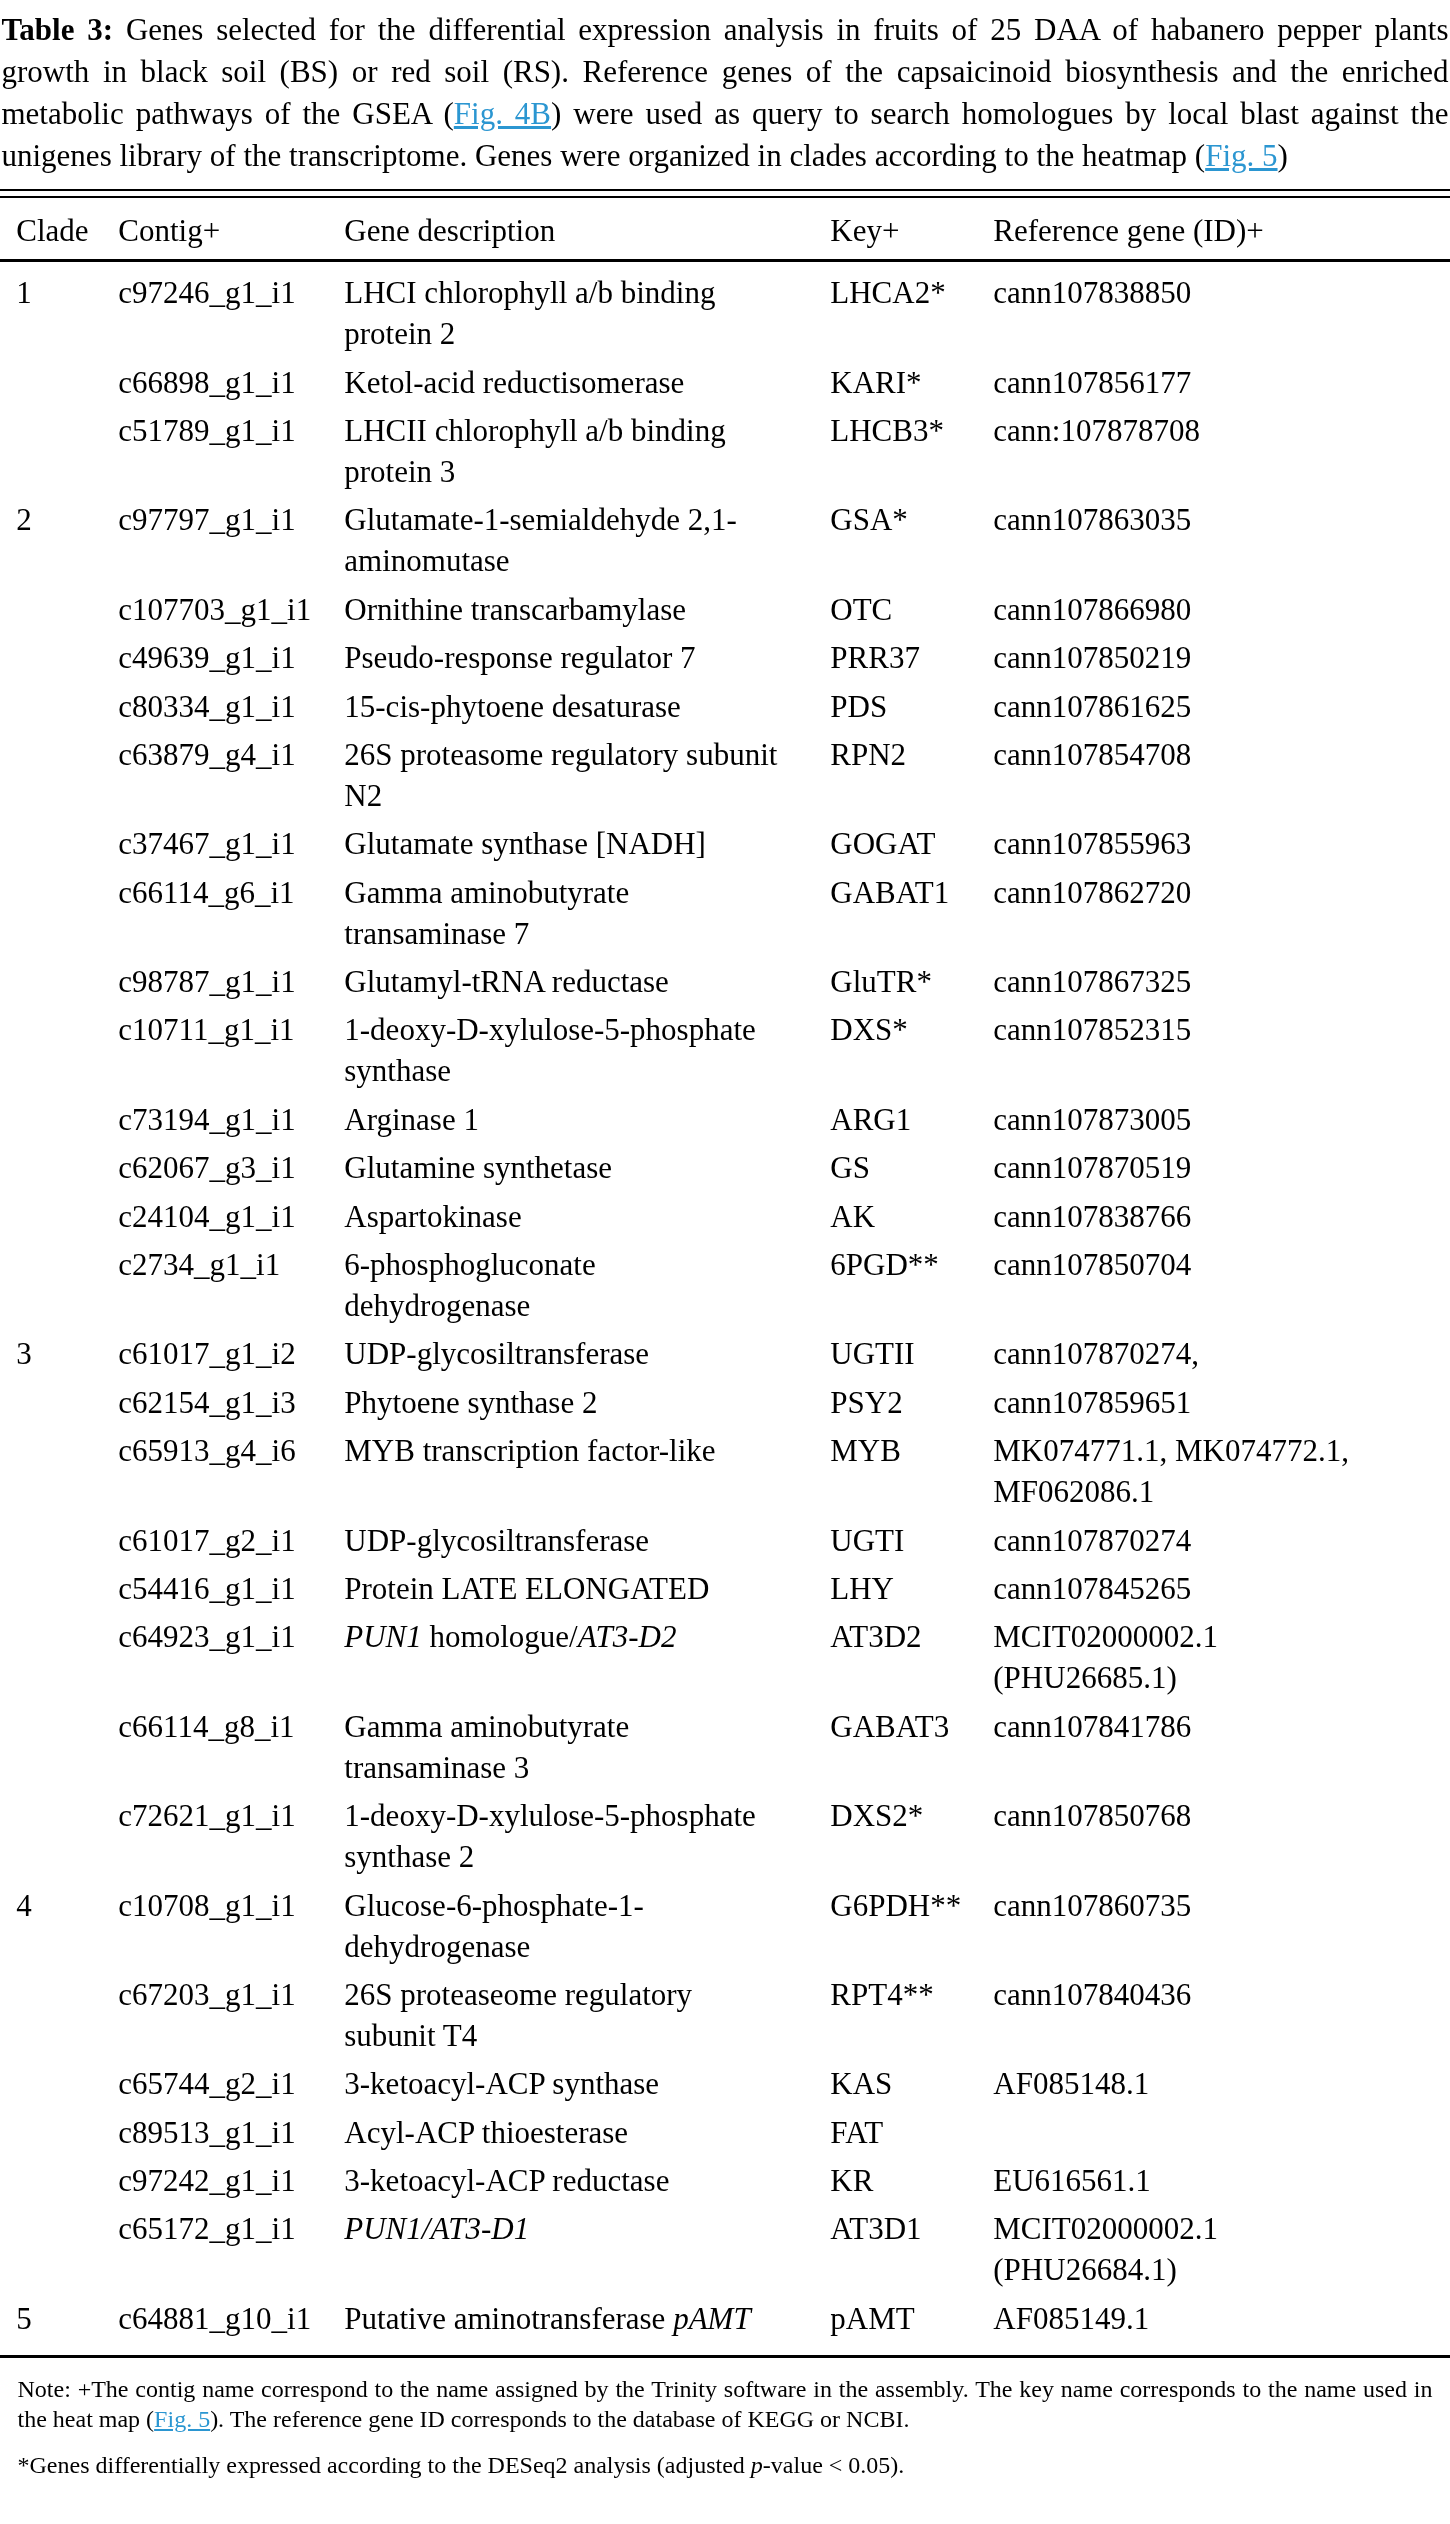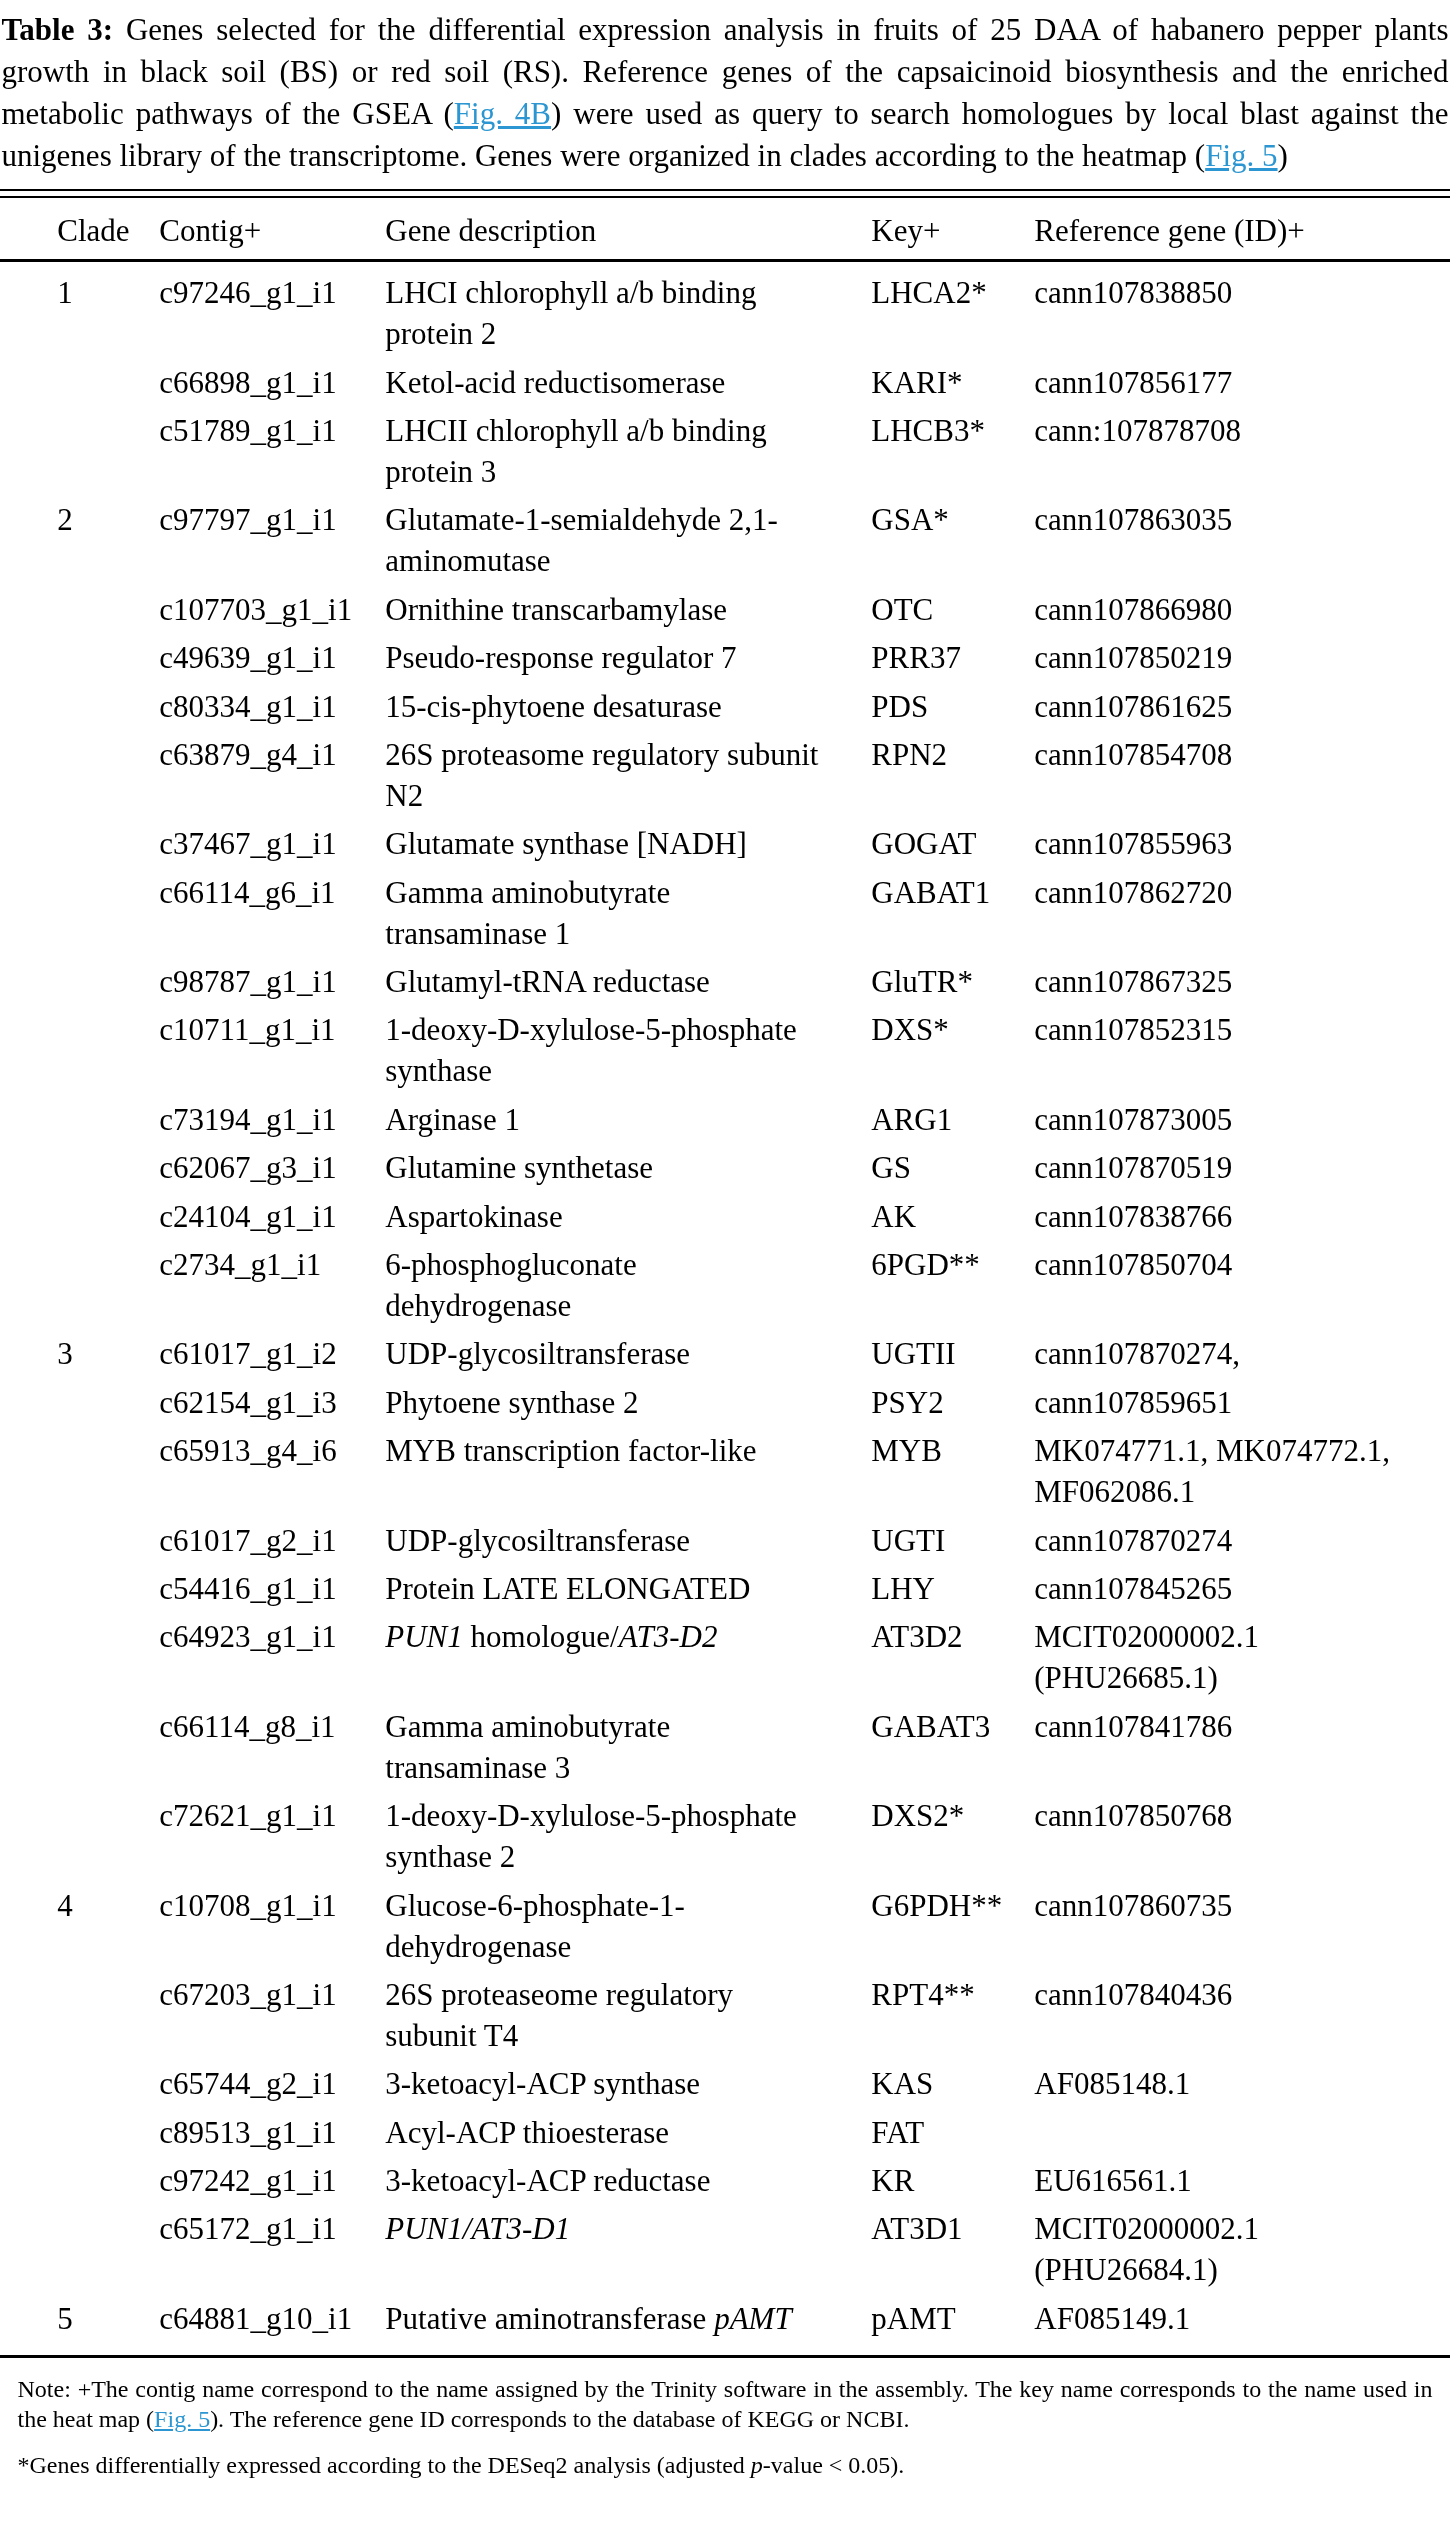--- a/index.html
+++ b/index.html
@@ -31,21 +31,20 @@
   }
   .midrule { height: 3px; background: var(--ink); }
   .bottomrule { height: 3px; background: var(--ink); }
 
   
   .grid {
     display: grid;
     grid-template-columns: 102px 226px 486px 163px 1fr;
     padding-left: 16.3px;
     padding-right: 7.4px;
-    margin-left: 41px;
   }
   .header-row {
     padding-top: 12px;
     padding-bottom: 7.4px;
     font-size: 31px;
     line-height: 41px;
   }
   .tbody { padding-top: 10.4px; padding-bottom: 9px; }
   .trow { margin-bottom: 7.4px; font-size: 31px; }
   .cell { text-align: left; vertical-align: top; }
@@ -239,21 +238,21 @@
       </div>
       <div class="grid trow">
         <div class="cell">
           <div class="line"></div>
         </div>
         <div class="cell">
           <div class="line">c66114_g6_i1</div>
         </div>
         <div class="cell">
           <div class="line"><span>Gamma aminobutyrate</span></div>
-          <div class="line"><span>transaminase 1</span></div>
+          <div class="line"><span>transaminase 7</span></div>
         </div>
         <div class="cell">
           <div class="line">GABAT1</div>
         </div>
         <div class="cell">
           <div class="line">cann107862720</div>
         </div>
       </div>
       <div class="grid trow">
         <div class="cell">

